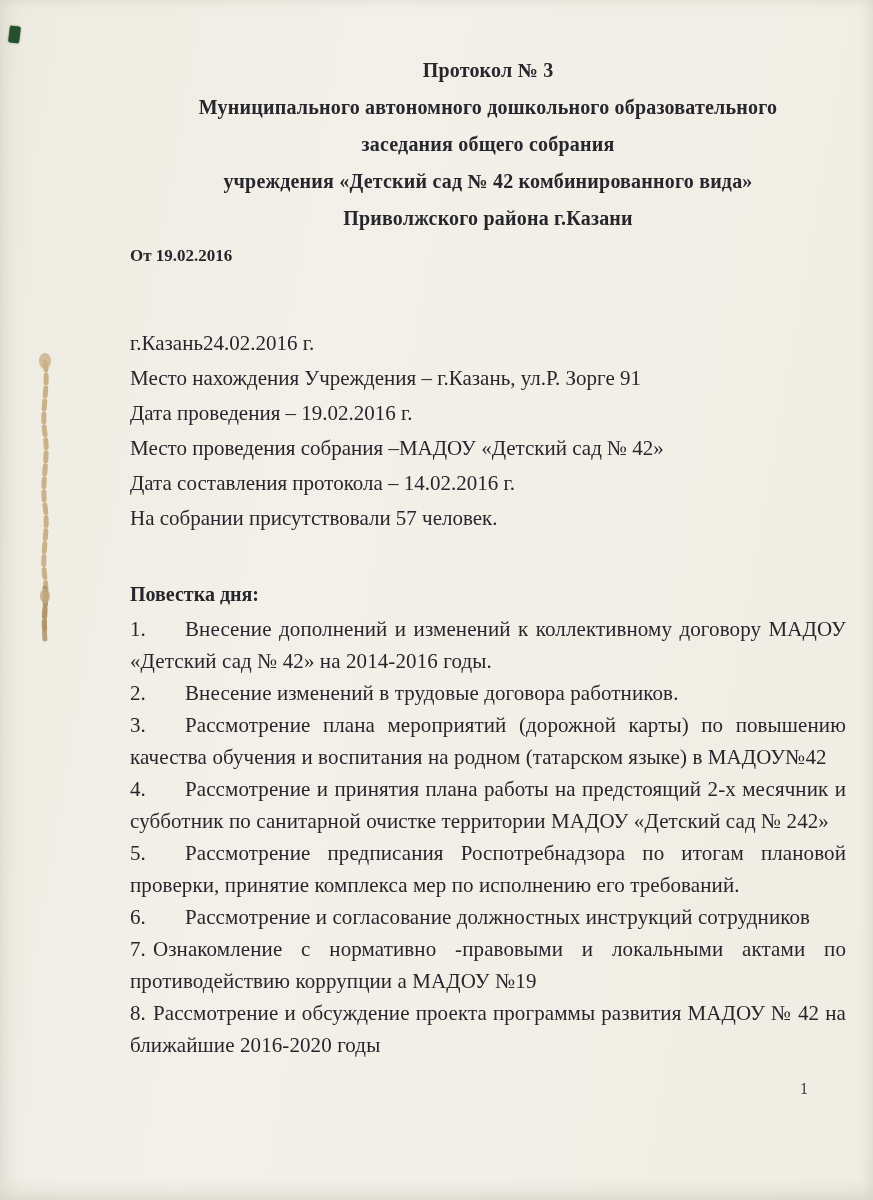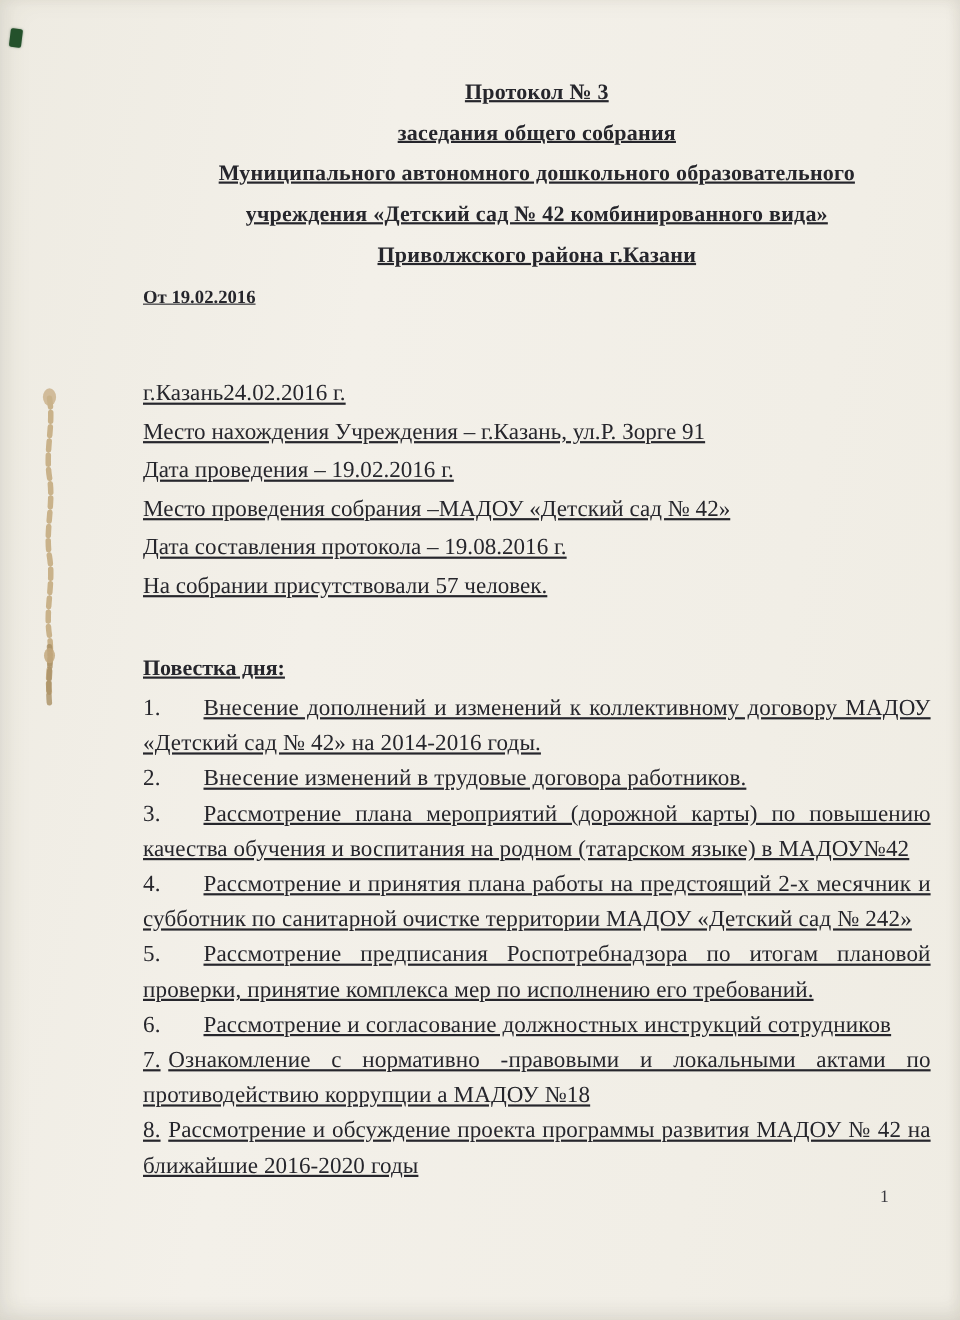--- a/index.html
+++ b/index.html
@@ -29,23 +29,22 @@
     box-shadow: 0 0 2px rgba(20,60,30,0.5);
   }
   .thread {
     position: absolute;
     left: 32px;
     top: 352px;
   }
   .content {
     position: absolute;
     left: 130px;
-    top: 66px;
+    top: 52px;
     width: 716px;
-    text-decoration: underline;
   }
   .title-block {
     text-align: center;
     font-weight: 700;
     font-size: 20px;
     line-height: 37px;
     letter-spacing: 0.2px;
   }
   .from-date {
     font-weight: 700;
@@ -101,48 +100,48 @@
     <ellipse cx="13" cy="9" rx="6" ry="8" fill="#cdb691" opacity="0.9"></ellipse>
     <path d="M13 10 C 17 34, 9 58, 13 82 C 17 106, 9 130, 13 154 C 17 178, 9 202, 13 226 C 16 246, 10 262, 13 278" fill="none" stroke="#c9b28a" stroke-width="5" stroke-linecap="round" stroke-dasharray="8 5"></path>
     <path d="M13 236 C 15 252, 11 268, 13 288" fill="none" stroke="#a98f63" stroke-width="5" stroke-linecap="round" stroke-dasharray="7 4" opacity="0.8"></path>
     <ellipse cx="13" cy="244" rx="5" ry="7" fill="#c3a87e" opacity="0.85"></ellipse>
   </svg>
 
   <div class="content">
 
     <div class="title-block">
       <div class="title-line">Протокол № 3</div>
+      <div class="title-line">Муниципального автономного дошкольного образовательного</div>
       <div class="title-line">заседания общего собрания</div>
-      <div class="title-line">Муниципального автономного дошкольного образовательного</div>
       <div class="title-line">учреждения «Детский сад № 42 комбинированного вида»</div>
       <div class="title-line">Приволжского района г.Казани</div>
     </div>
 
     <div class="from-date">От 19.02.2016</div>
 
     <div class="city-date">г.Казань24.02.2016 г.</div>
 
     <div class="meta-block">
       <div class="meta-line">Место нахождения Учреждения – г.Казань, ул.Р. Зорге 91</div>
       <div class="meta-line">Дата проведения – 19.02.2016 г.</div>
       <div class="meta-line">Место проведения собрания –МАДОУ «Детский сад № 42»</div>
-      <div class="meta-line">Дата составления протокола – 19.08.2016 г.</div>
+      <div class="meta-line">Дата составления протокола – 14.02.2016 г.</div>
       <div class="meta-line">На собрании присутствовали 57 человек.</div>
     </div>
 
     <div class="agenda-heading">Повестка дня:</div>
 
     <div class="agenda">
       <div class="item"><span class="num tab">1.</span><span class="txt">Внесение дополнений и изменений к коллективному договору МАДОУ «Детский сад № 42» на 2014-2016 годы.</span></div>
       <div class="item"><span class="num tab">2.</span><span class="txt">Внесение изменений в трудовые договора работников.</span></div>
       <div class="item"><span class="num tab">3.</span><span class="txt">Рассмотрение плана мероприятий (дорожной карты) по повышению качества обучения и воспитания на родном (татарском языке) в МАДОУ№42</span></div>
       <div class="item"><span class="num tab">4.</span><span class="txt">Рассмотрение и принятия плана работы на предстоящий 2-х месячник и субботник по санитарной очистке территории МАДОУ «Детский сад № 242»</span></div>
       <div class="item"><span class="num tab">5.</span><span class="txt">Рассмотрение предписания Роспотребнадзора по итогам плановой проверки, принятие комплекса мер по исполнению его требований.</span></div>
       <div class="item"><span class="num tab">6.</span><span class="txt">Рассмотрение и согласование должностных инструкций сотрудников</span></div>
-      <div class="item"><span class="num plain">7.</span><span class="txt">Ознакомление с нормативно -правовыми и локальными актами по противодействию коррупции а МАДОУ №18</span></div>
+      <div class="item"><span class="num plain">7.</span><span class="txt">Ознакомление с нормативно -правовыми и локальными актами по противодействию коррупции а МАДОУ №19</span></div>
       <div class="item"><span class="num plain">8.</span><span class="txt">Рассмотрение и обсуждение проекта программы развития МАДОУ № 42 на ближайшие 2016-2020 годы</span></div>
     </div>
 
   </div>
 
   <div class="page-number">1</div>
 
 </div>
 
 </body></html>

